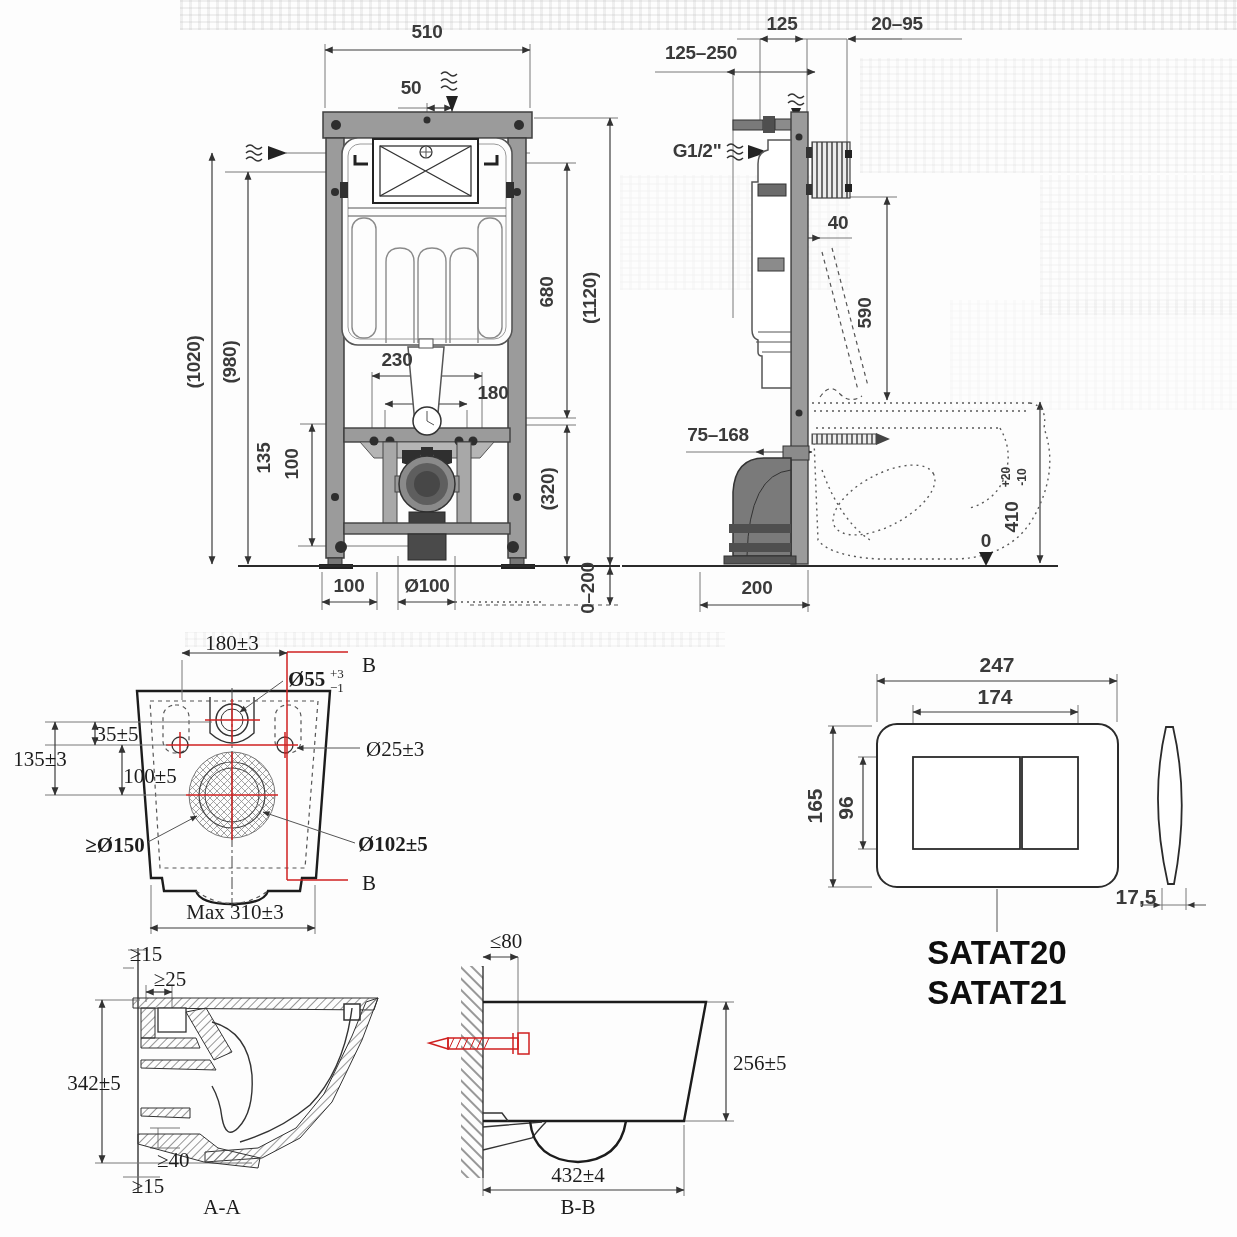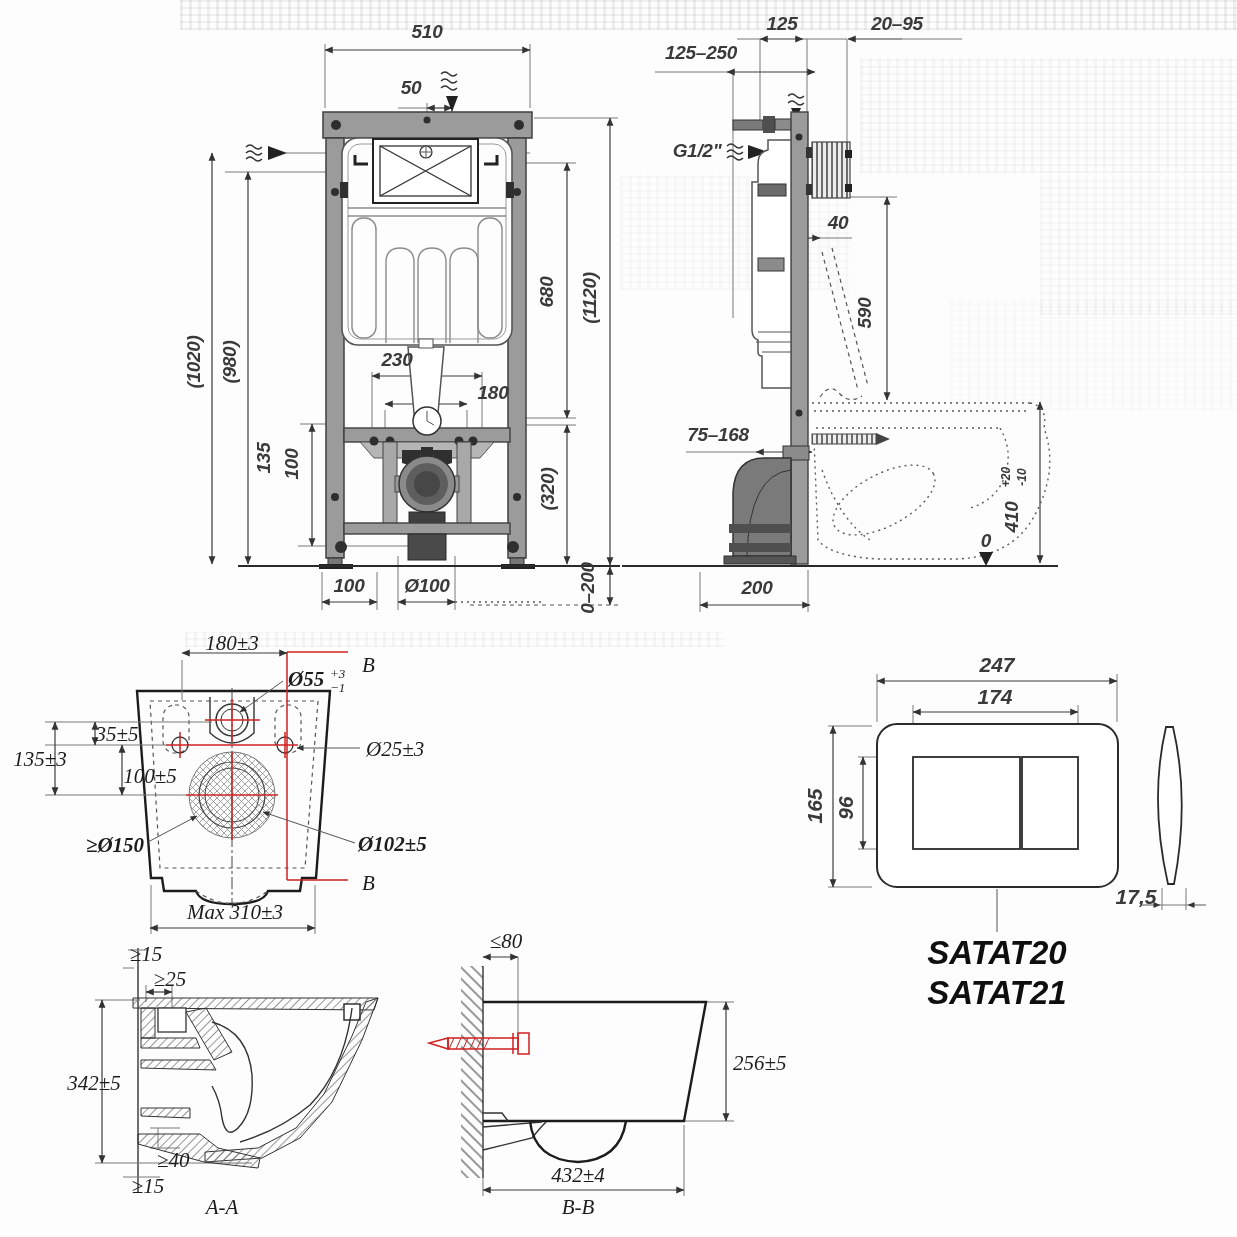--- a/index.html
+++ b/index.html
@@ -1,17 +1,17 @@
 <!DOCTYPE html>
 <html><head>
 <meta charset="utf-8">
 <style>
   html,body{margin:0;padding:0;background:#ffffff;}
   #stage{position:relative;width:1237px;height:1237px;background:#fdfdfd;overflow:hidden;
-         font-family:"Liberation Sans",sans-serif;font-style:italic;}
+         font-family:"Liberation Sans",sans-serif;}
   svg{position:absolute;left:0;top:0;}
   .noise{position:absolute;pointer-events:none;
     background-image:
       repeating-linear-gradient(0deg, rgba(130,130,130,.20) 0 2px, transparent 2px 7px),
       repeating-linear-gradient(90deg, rgba(130,130,130,.22) 0 3px, transparent 3px 9px);
     filter:blur(.5px);}
   
   .ext{stroke:#787878;stroke-width:1;fill:none}
   .dim{stroke:#3d3d3d;stroke-width:1.2;fill:none}
   .med{stroke:#333;stroke-width:1.4;fill:none}

